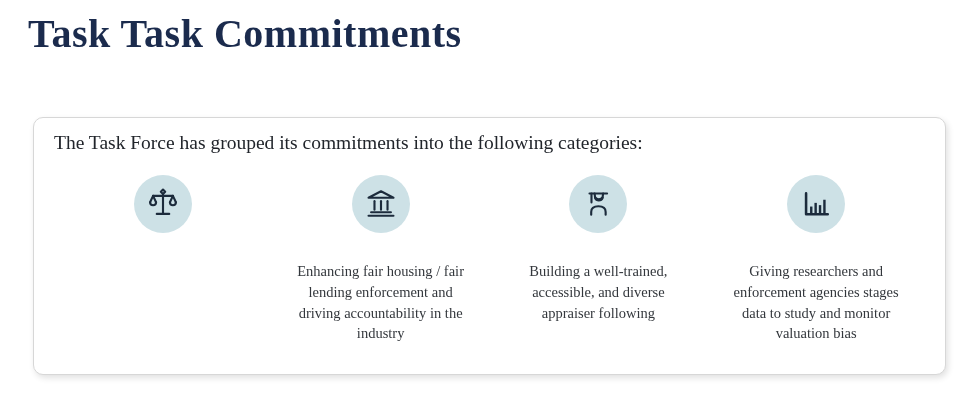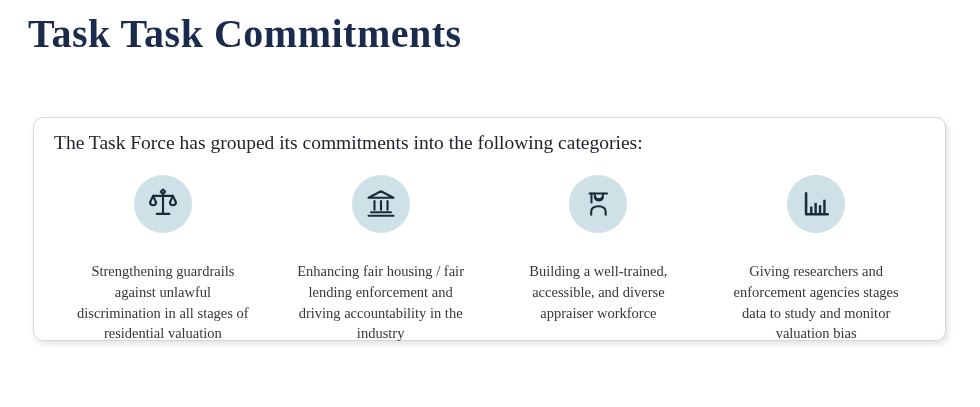--- a/index.html
+++ b/index.html
@@ -21,21 +21,21 @@
     font-weight: 700;
     letter-spacing: 0.5px;
     color: #1b2b4d;
     font-family: "Liberation Serif", serif;
   }
   .card {
     position: absolute;
     left: 33px;
     top: 117px;
     width: 913px;
-    height: 224px;
+    height: 258px;
     box-sizing: border-box;
     background: #ffffff;
     border: 1px solid #d7d7d7;
     border-radius: 10px;
     box-shadow: 2px 3px 6px rgba(0,0,0,0.12);
     padding: 12px 20px 0 20px;
   }
   .card-intro {
     margin: 0;
     font-size: 19.5px;
@@ -93,21 +93,20 @@
           <line x1="5" y1="6.3" x2="19" y2="6.3"></line>
           <line x1="5" y1="6.3" x2="2.9" y2="10.8"></line>
           <line x1="5" y1="6.3" x2="7.1" y2="10.8"></line>
           <path d="M2.9 10.8 A2.1 2.1 0 0 0 7.1 10.8"></path>
           <line x1="19" y1="6.3" x2="16.9" y2="10.8"></line>
           <line x1="19" y1="6.3" x2="21.1" y2="10.8"></line>
           <path d="M16.9 10.8 A2.1 2.1 0 0 0 21.1 10.8"></path>
           <line x1="7.6" y1="19" x2="16.4" y2="19"></line>
         </svg>
       </div>
-      <div class="col-label">Strengthening guardrails against unlawful discrimination in all stages of residential valuation</div>
     </div>
 
     <div class="col">
       <div class="icon-circle">
         <svg width="34" height="34" viewBox="0 0 24 24" fill="none" stroke="#1c2b3c" stroke-width="1.5" stroke-linecap="round" stroke-linejoin="round">
           <path d="M3.2 7.6 L12 3 L20.8 7.6 Z"></path>
           <line x1="7.4" y1="10" x2="7.4" y2="16"></line>
           <line x1="12" y1="10" x2="12" y2="16"></line>
           <line x1="16.6" y1="10" x2="16.6" y2="16"></line>
           <line x1="5" y1="17.8" x2="19" y2="17.8"></line>
@@ -121,21 +120,21 @@
       <div class="icon-circle">
         <svg width="34" height="34" viewBox="0 0 24 24" fill="none" stroke="#1c2b3c" stroke-width="1.5" stroke-linecap="round" stroke-linejoin="round">
           <line x1="6" y1="4.6" x2="18.4" y2="4.6"></line>
           <line x1="7.4" y1="4.6" x2="7.4" y2="10.2"></line>
           <circle cx="7.4" cy="10.9" r="0.7" fill="#1c2b3c" stroke="none"></circle>
           <path d="M9.6 4.6 L9.9 7 A3 3 0 0 0 15.3 7 L15.6 4.6"></path>
           <path d="M9.9 7.6 A2.9 2.9 0 0 0 15.3 7.6"></path>
           <path d="M7.2 19.5 L7.2 17.6 Q7.2 13.6 12.3 13.6 Q17.4 13.6 17.4 17.6 L17.4 19.5"></path>
         </svg>
       </div>
-      <div class="col-label">Building a well-trained, accessible, and diverse appraiser workforce</div>
+      <div class="col-label">Building a well-trained, accessible, and diverse appraiser following</div>
     </div>
 
 
     <div class="col">
       <div class="icon-circle">
         <svg width="34" height="34" viewBox="0 0 24 24" fill="none" stroke="#1c2b3c" stroke-width="1.8" stroke-linecap="round" stroke-linejoin="round">
           <path d="M5 4.5 L5 19.3 L20.3 19.3"></path>
           <rect x="7.8" y="13.8" width="1.7" height="5.5" fill="#1c2b3c" stroke="none"></rect>
           <rect x="10.9" y="11.2" width="1.7" height="8.1" fill="#1c2b3c" stroke="none"></rect>
           <rect x="14" y="12.8" width="1.7" height="6.5" fill="#1c2b3c" stroke="none"></rect>

